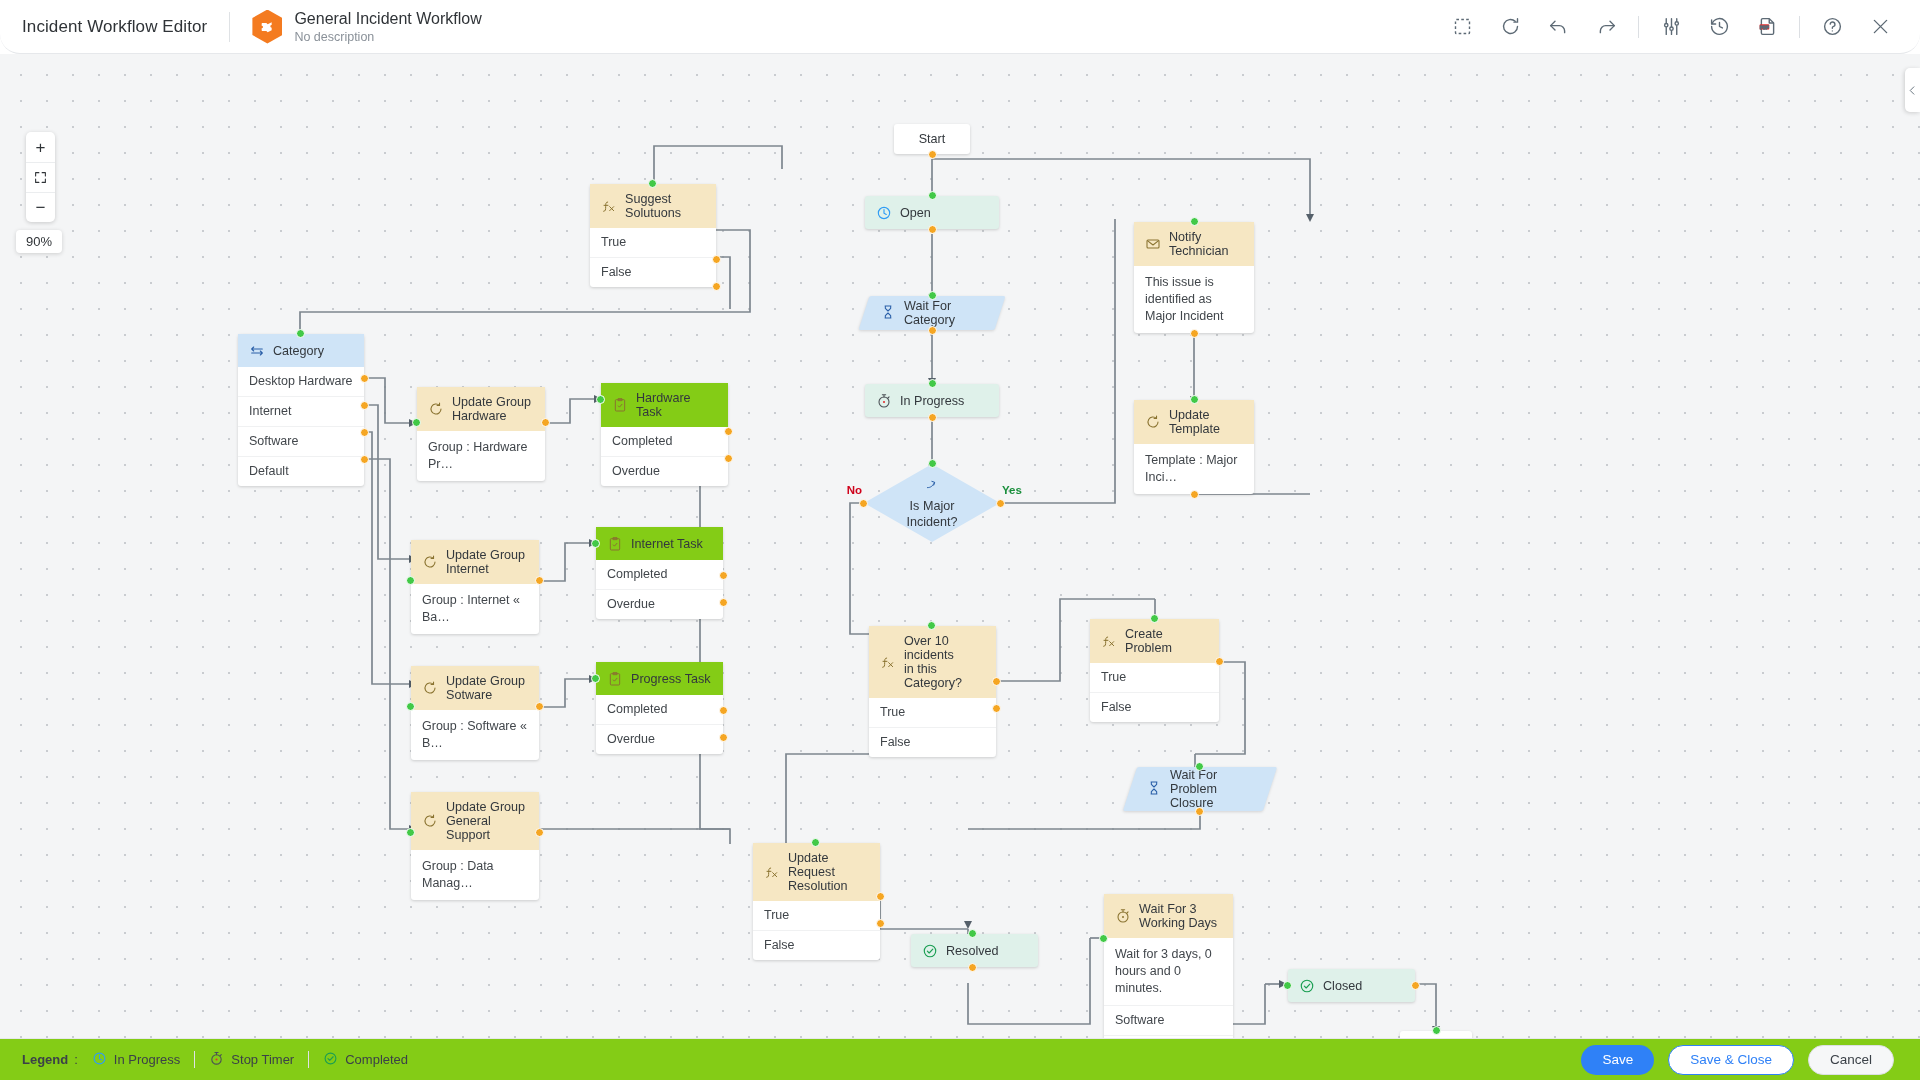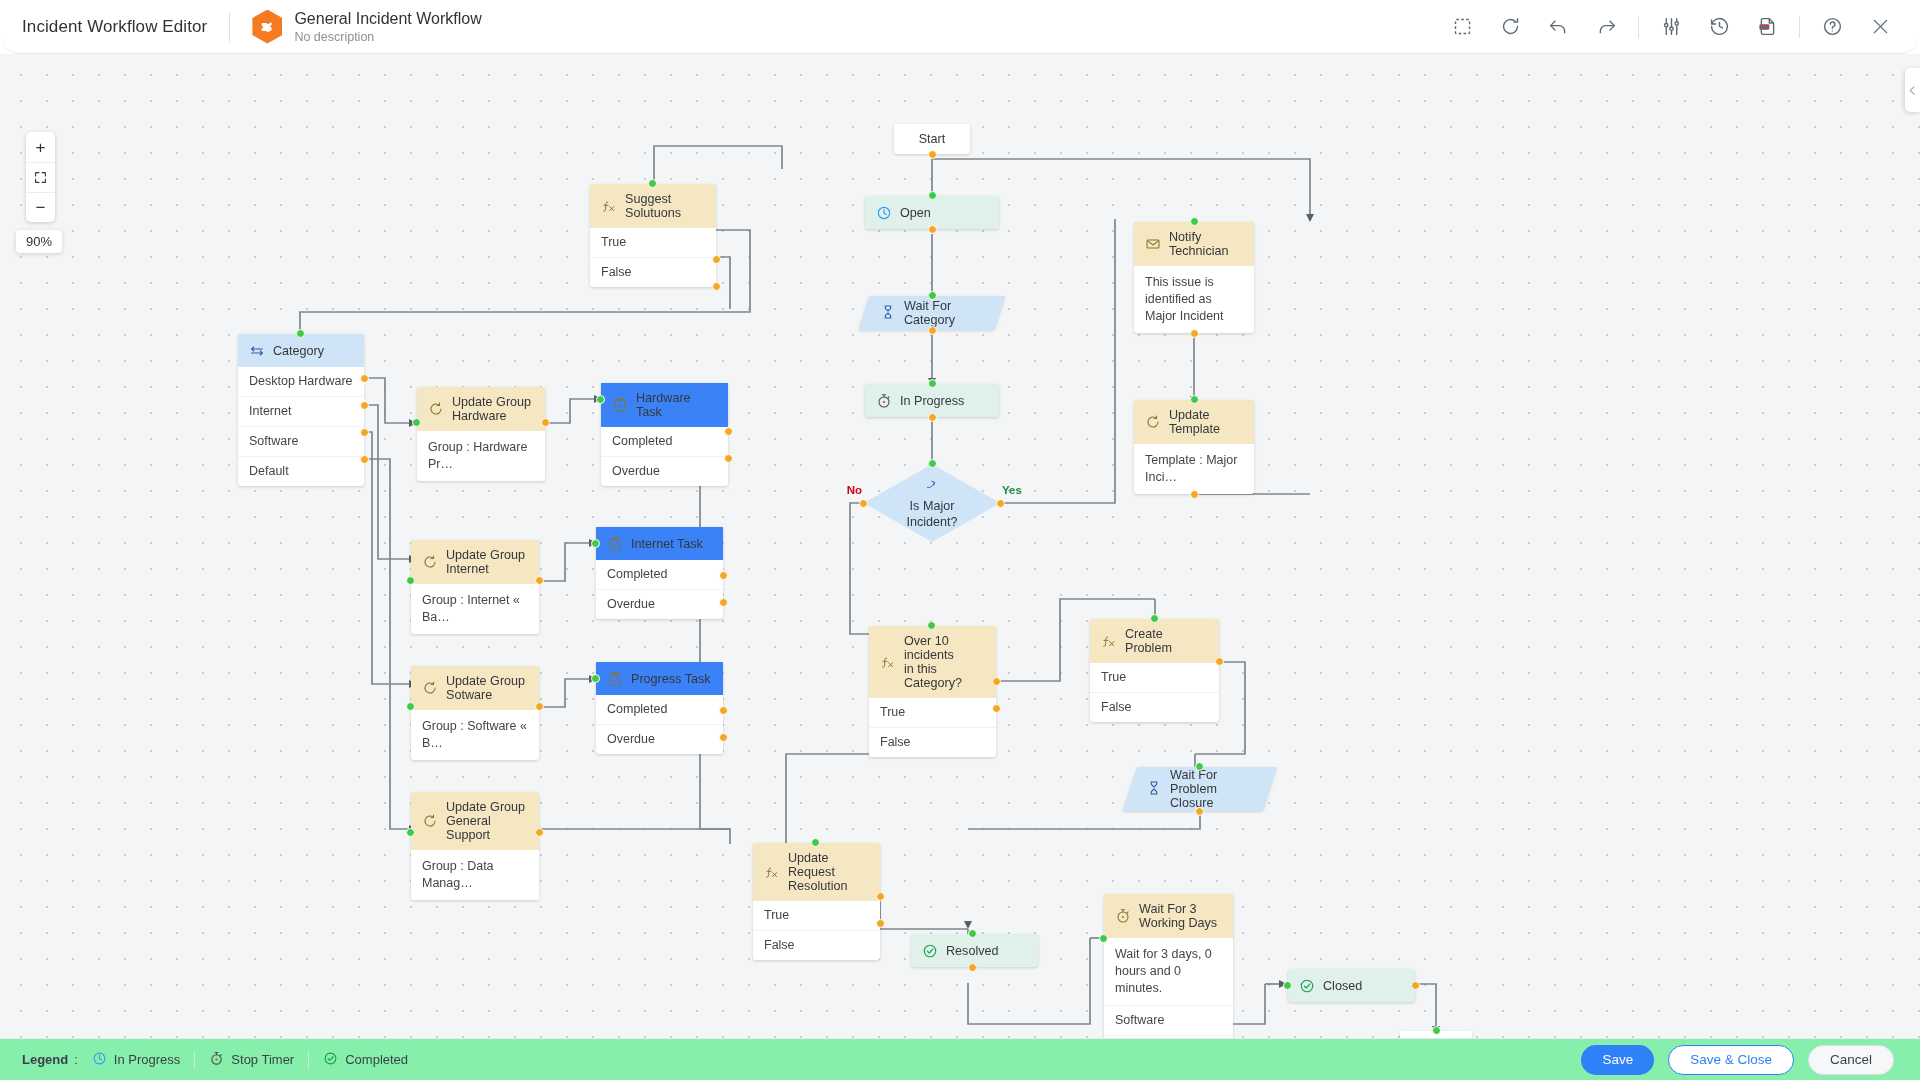--- a/index.html
+++ b/index.html
@@ -82,21 +82,21 @@
   .nhead .ic { flex: 0 0 auto; width: 17px; height: 17px; display: flex; align-items: center; justify-content: center; }
   .nhead .ic svg { width: 16px; height: 16px; }
   .nbody { padding: 8px 11px; font-size: 12.5px; color: #41464b; line-height: 17px; }
   .nrow {
     padding: 7px 11px; font-size: 12.5px; color: #41464b;
     border-top: 1px solid #f0f1f2; line-height: 15px;
   }
   .nrow.first { border-top: none; }
 
   
-  .n-task   .nhead { background: #3b82f6; }
+  .n-task   .nhead { background: #84cc16; }
   .n-fx     .nhead { background: #f6e7c3; }
   .n-update .nhead { background: #f6e7c3; }
   .n-mail   .nhead { background: #f6e7c3; }
   .n-switch .nhead { background: #cfe4f7; }
   .n-status { background: #dff1ea; }
   .n-status .nhead { background: transparent; }
   .n-plain  { background: #fff; }
   .n-plain .nhead { justify-content: center; background: transparent; }
 
   
@@ -132,21 +132,21 @@
   .port.in  { background: #42c947; }
   .port.out { background: #f5a623; }
 
   .edge-label { position: absolute; font-size: 11.5px; font-weight: bold; }
   .lbl-no  { color: #d0021b; }
   .lbl-yes { color: #1a8f3c; }
 
   
   #bottombar {
     position: absolute; left: 0; bottom: 0; width: 1920px; height: 42px;
-    background: #86efac; border-top: 1px solid #e6e8eb;
+    background: #84cc16; border-top: 1px solid #e6e8eb;
     display: flex; align-items: center; z-index: 50;
   }
   #legend { display: flex; align-items: center; margin-left: 22px; font-size: 13px; color: #3b4148; }
   #legend .ltitle { font-weight: bold; margin-right: 6px; }
   #legend .lcolon { margin-right: 14px; }
   .litem { display: flex; align-items: center; gap: 7px; font-size: 13px; color: #3b4148; }
   .litem svg { width: 15px; height: 15px; }
   .lsep { width: 1px; height: 17px; background: #dfe2e5; margin: 0 14px; }
   #actions { margin-left: auto; display: flex; align-items: center; gap: 14px; padding-right: 26px; }
   .btn {

